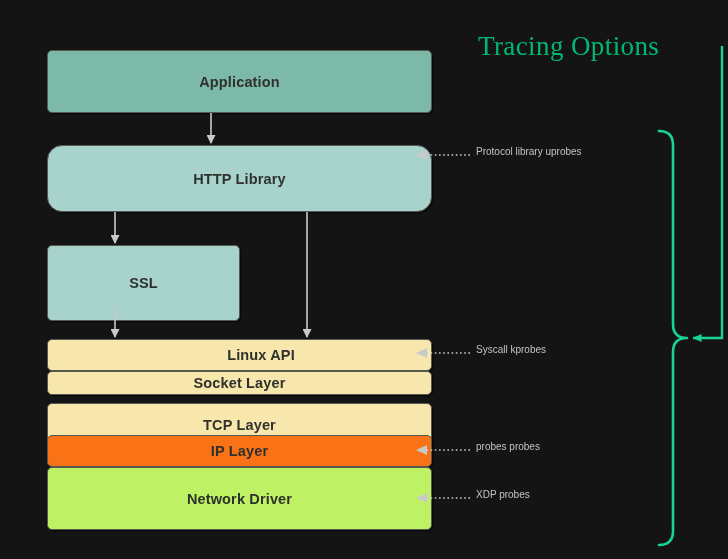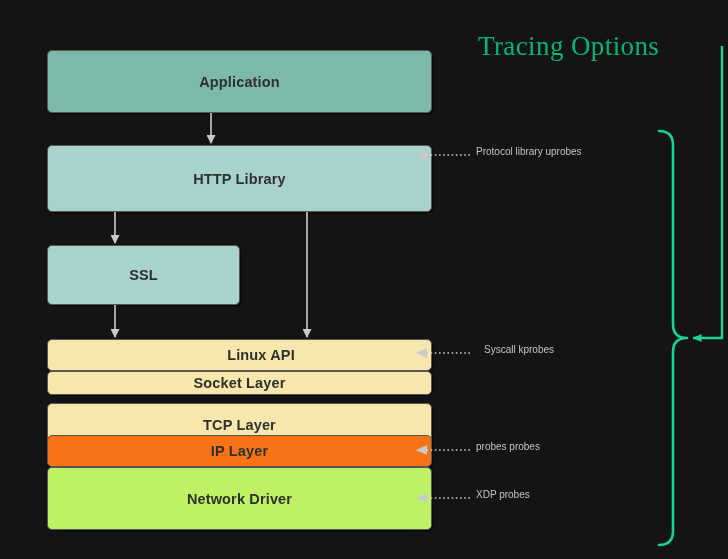--- a/index.html
+++ b/index.html
@@ -70,45 +70,45 @@
 <body>
 
 <div id="stage">
 
   <div id="title">Tracing Options</div>
 
   <div id="boxes-layer">
       <div class="box" style="left: 19px; top: 50px; width: 385px; height: 63px; background: rgb(124, 185, 168);">
         <span class="box-label">Application</span>
       </div>
-      <div class="box" style="left: 19px; top: 145px; width: 385px; height: 67px; background: rgb(167, 211, 204);">
+      <div class="box" style="left: 19px; top: 145px; width: 385px; height: 67px; background: rgb(167, 211, 204); border-radius: 15px;">
         <span class="box-label">HTTP Library</span>
       </div>
-      <div class="box" style="left: 19px; top: 245px; width: 193px; height: 60px; background: rgb(167, 211, 204); justify-content: center;">
+      <div class="box" style="left: 19px; top: 245px; width: 193px; height: 76px; background: rgb(167, 211, 204); justify-content: center;">
         <span class="box-label">SSL</span>
       </div>
       <div class="box" style="left: 19px; top: 339px; width: 385px; height: 32px; background: rgb(247, 231, 172); padding-left: 43px;">
         <span class="box-label">Linux API</span>
       </div>
       <div class="box" style="left: 19px; top: 371px; width: 385px; height: 24px; background: rgb(247, 231, 172);">
         <span class="box-label">Socket Layer</span>
       </div>
       <div class="box" style="left: 19px; top: 403px; width: 385px; height: 44px; background: rgb(247, 231, 172);">
         <span class="box-label">TCP Layer</span>
       </div>
       <div class="box" style="left: 19px; top: 435px; width: 385px; height: 32px; background: #f97316;">
         <span class="box-label">IP Layer</span>
       </div>
       <div class="box" style="left: 19px; top: 467px; width: 385px; height: 63px; background: #bef264;">
         <span class="box-label">Network Driver</span>
       </div>
     </div>
   <div id="annotations-layer">
       <div class="anno-label" style="left: 476px; top: 146px;">Protocol library uprobes</div>
-      <div class="anno-label" style="left: 476px; top: 344px; margin-left: 8px;">Syscall kprobes</div>
+      <div class="anno-label" style="left: 476px; top: 344px;">Syscall kprobes</div>
       <div class="anno-label" style="left: 476px; top: 441px;">probes probes</div>
       <div class="anno-label" style="left: 476px; top: 489px;">XDP probes</div>
     </div>
 
   <svg class="overlay" id="overlay" viewBox="0 0 728 559" xmlns="http://www.w3.org/2000/svg">
     <defs>
       <marker id="arrowGray" markerWidth="9" markerHeight="9" refX="8" refY="4.5" orient="auto" markerUnits="userSpaceOnUse">
         <path d="M0,0 L9,4.5 L0,9 z" fill="#c9c9c9"></path>
       </marker>
       <marker id="arrowGrayLeft" markerWidth="11" markerHeight="10" refX="10" refY="5" orient="auto" markerUnits="userSpaceOnUse">

